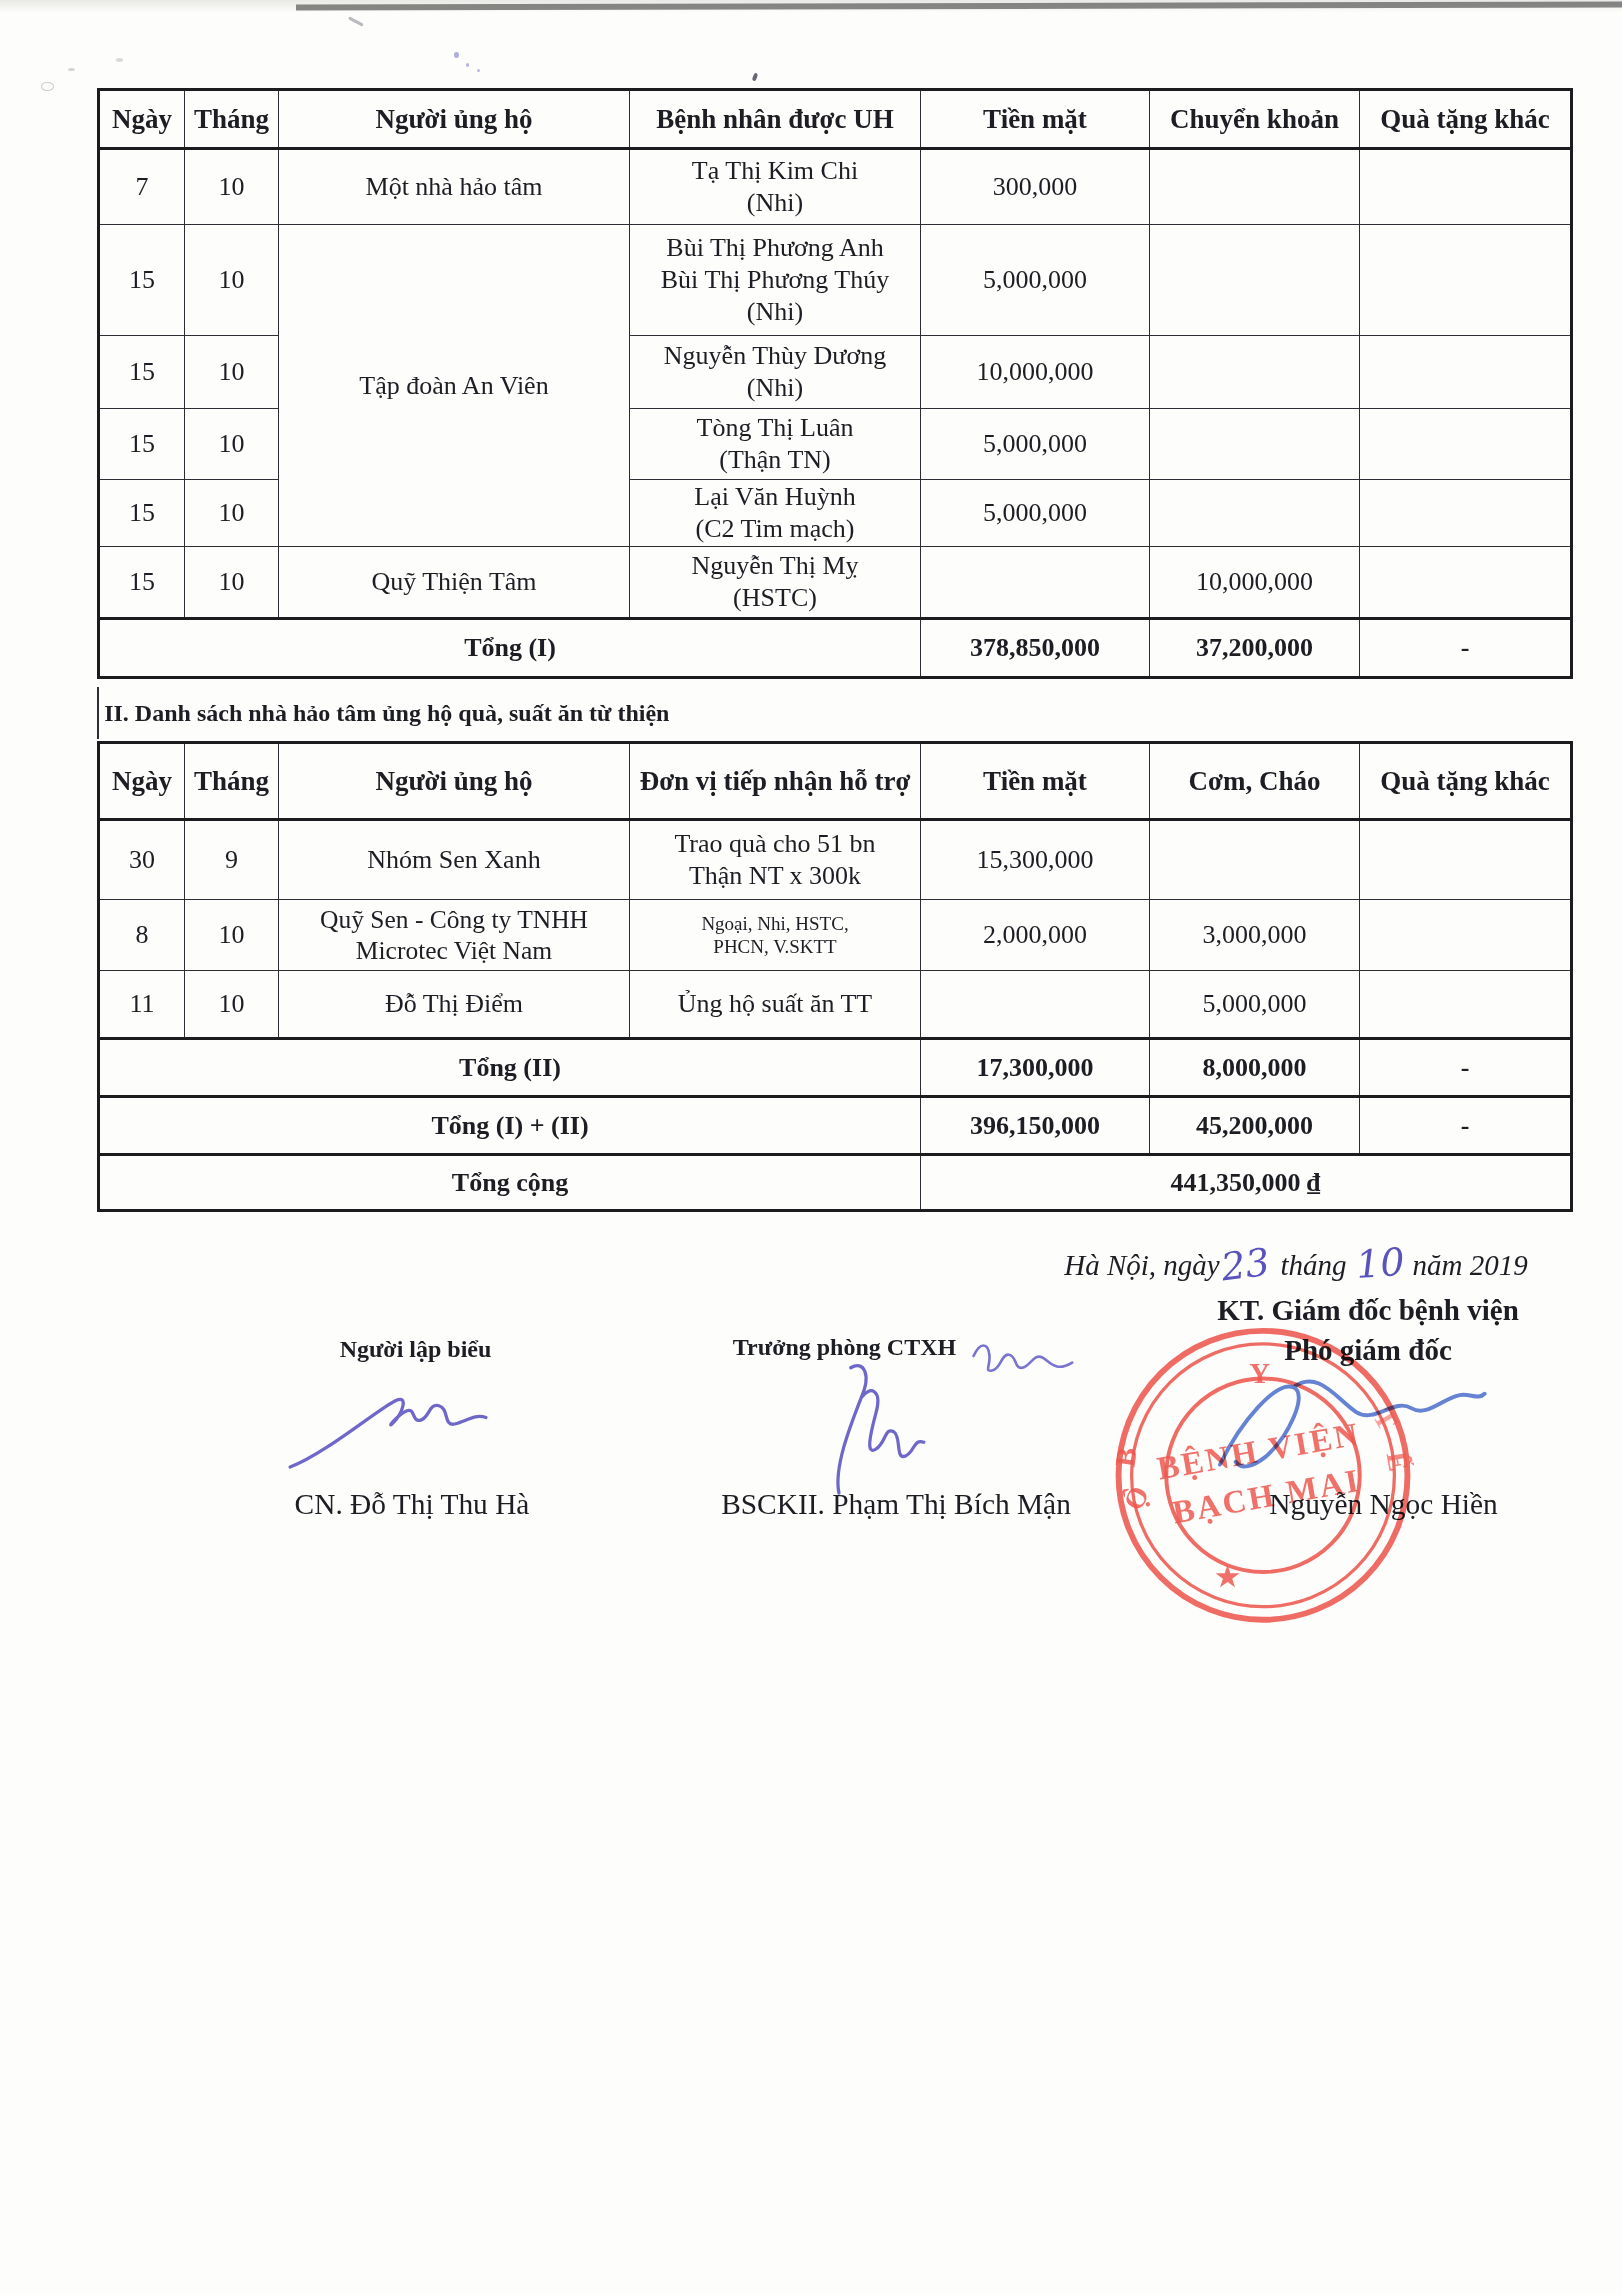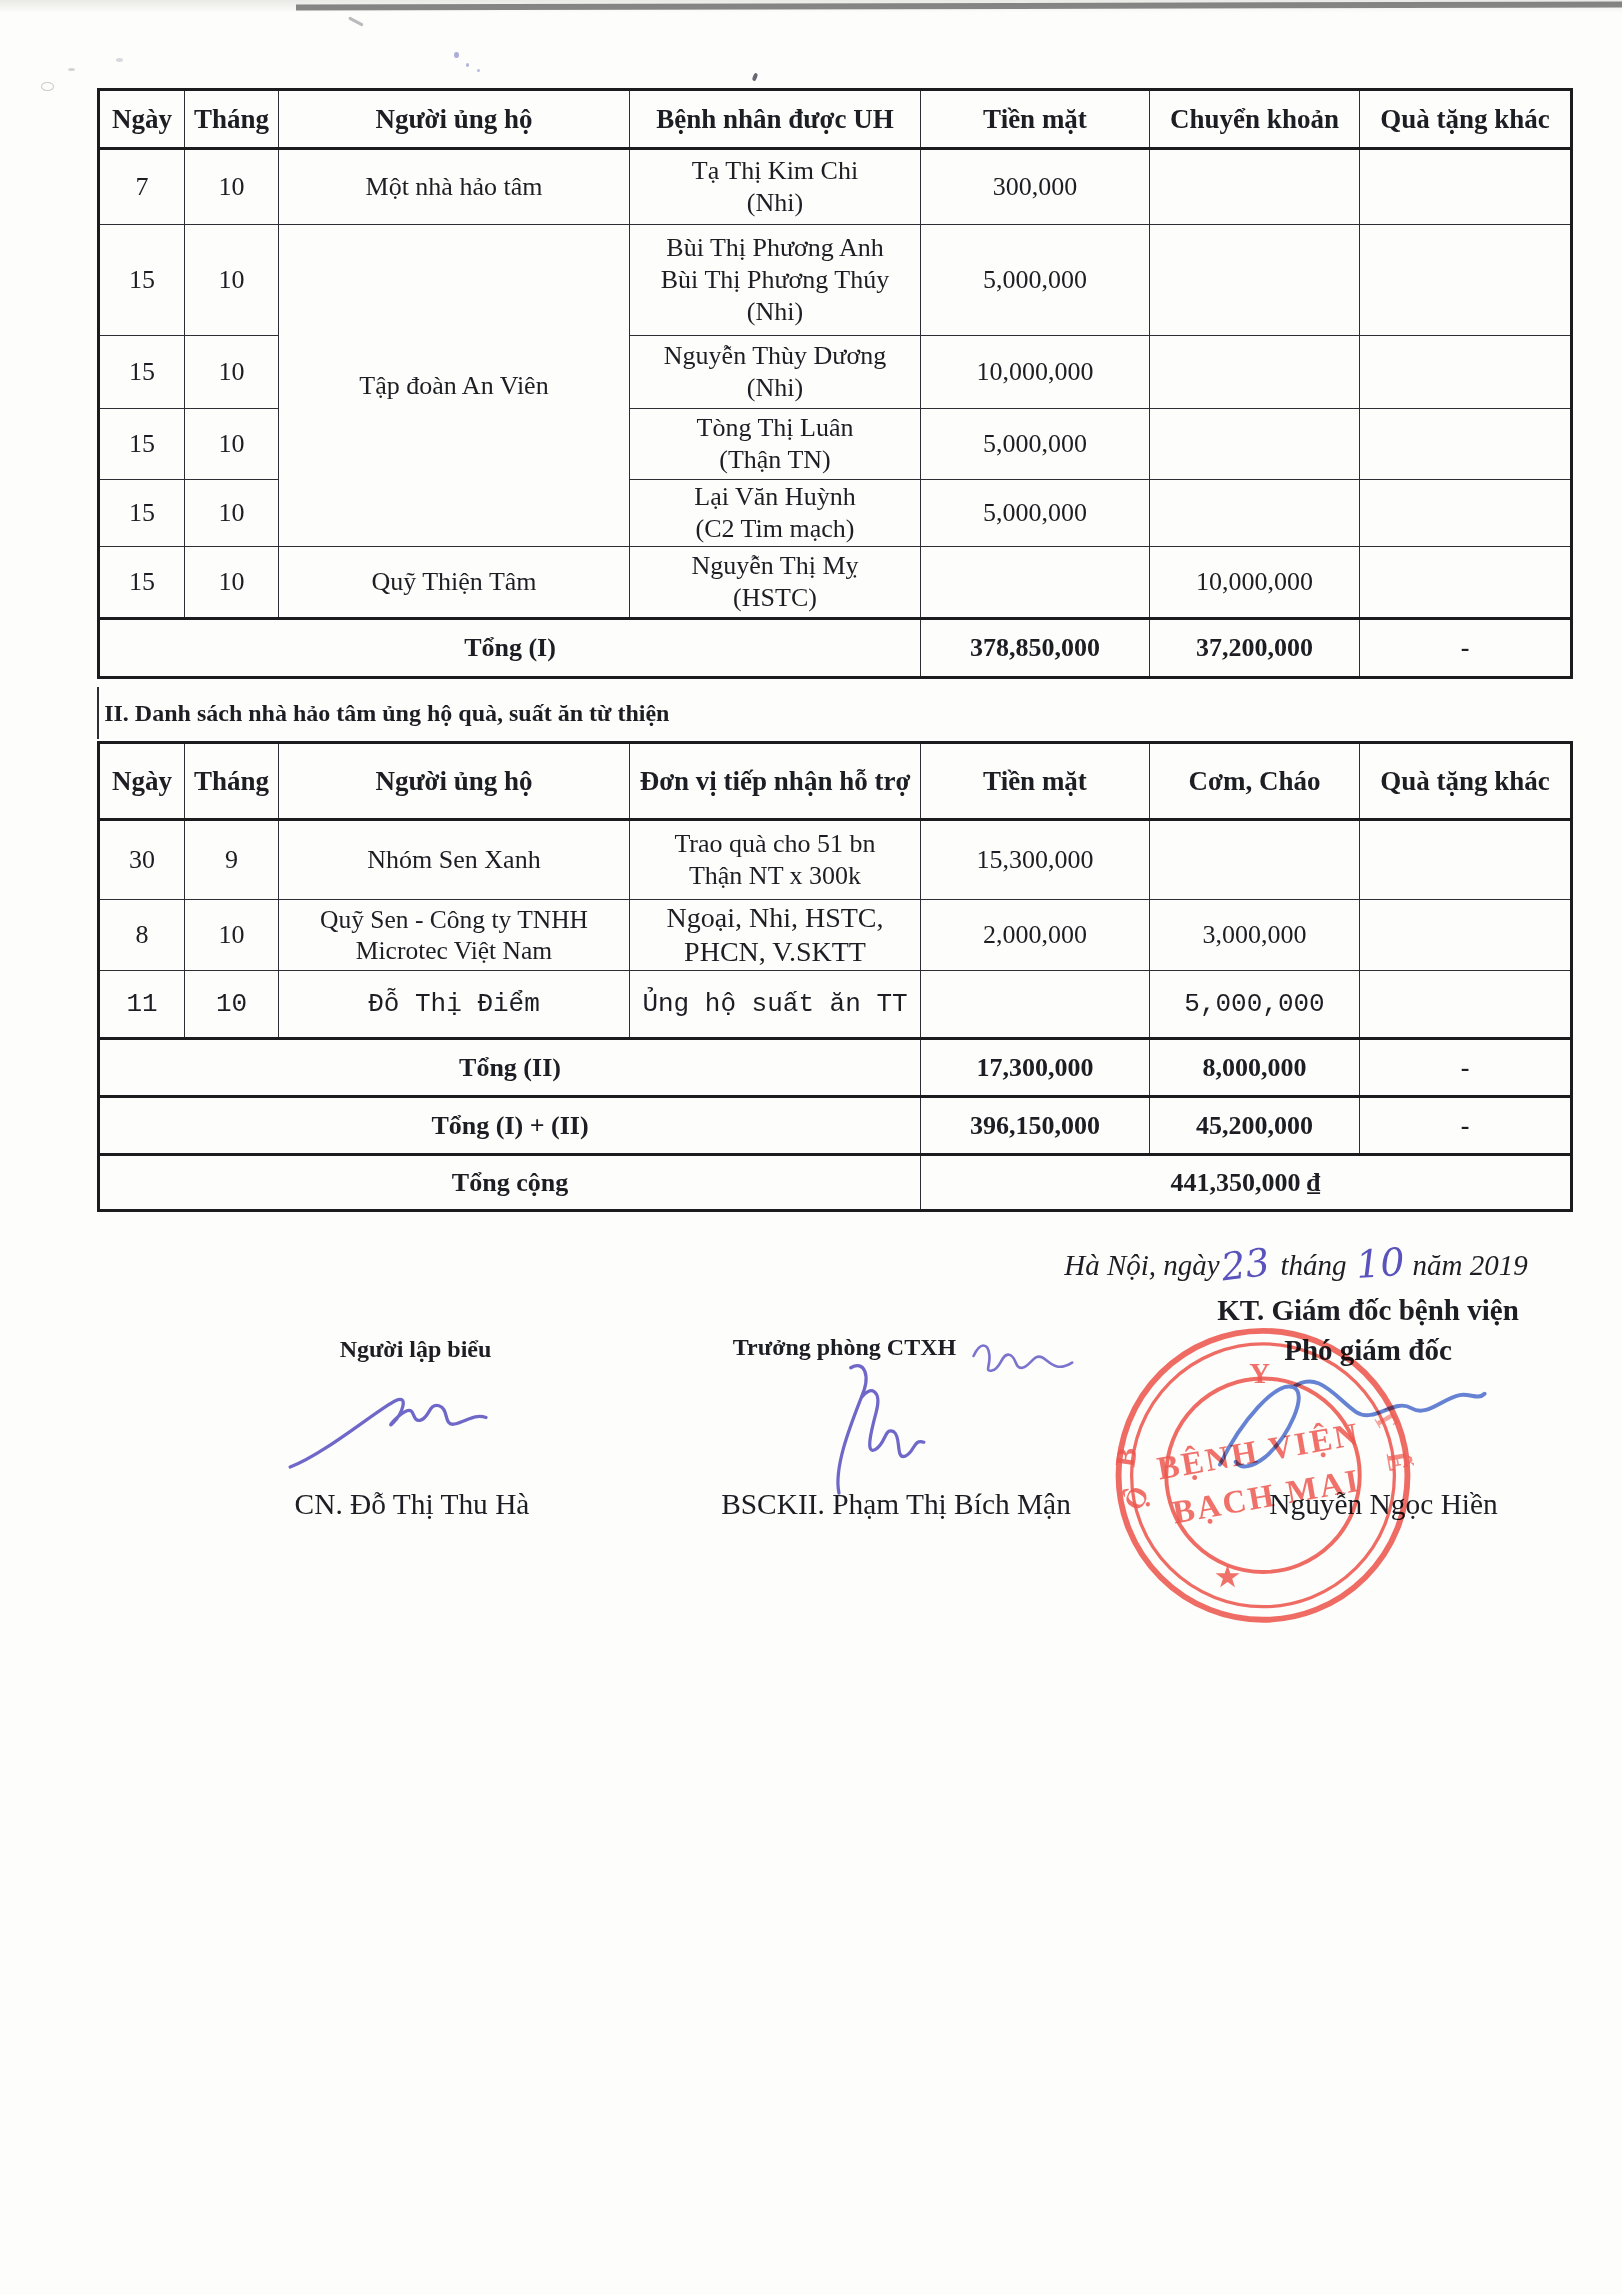--- a/index.html
+++ b/index.html
@@ -173,27 +173,27 @@
 Thận NT x 300k</td>
       <td>15,300,000</td>
       <td></td>
       <td></td>
     </tr>
     <tr style="height:71px;">
       <td>8</td>
       <td>10</td>
       <td class="ml" style="font-size:25.5px;">Quỹ Sen - Công ty TNHH
 Microtec Việt Nam</td>
-      <td class="ml" style="font-size:28px;">Ngoại, Nhi, HSTC,
+      <td class="ml" style="font-size:19px;">Ngoại, Nhi, HSTC,
 PHCN, V.SKTT</td>
       <td>2,000,000</td>
       <td>3,000,000</td>
       <td></td>
     </tr>
-    <tr style="height:68px;font-family:Liberation Mono, monospace;">
+    <tr style="height:68px;">
       <td>11</td>
       <td>10</td>
       <td>Đỗ Thị Điểm</td>
       <td>Ủng hộ suất ăn TT</td>
       <td></td>
       <td>5,000,000</td>
       <td></td>
     </tr>
     <tr class="total-row" style="height:58px;">
       <td colspan="4">Tổng (II)</td>

